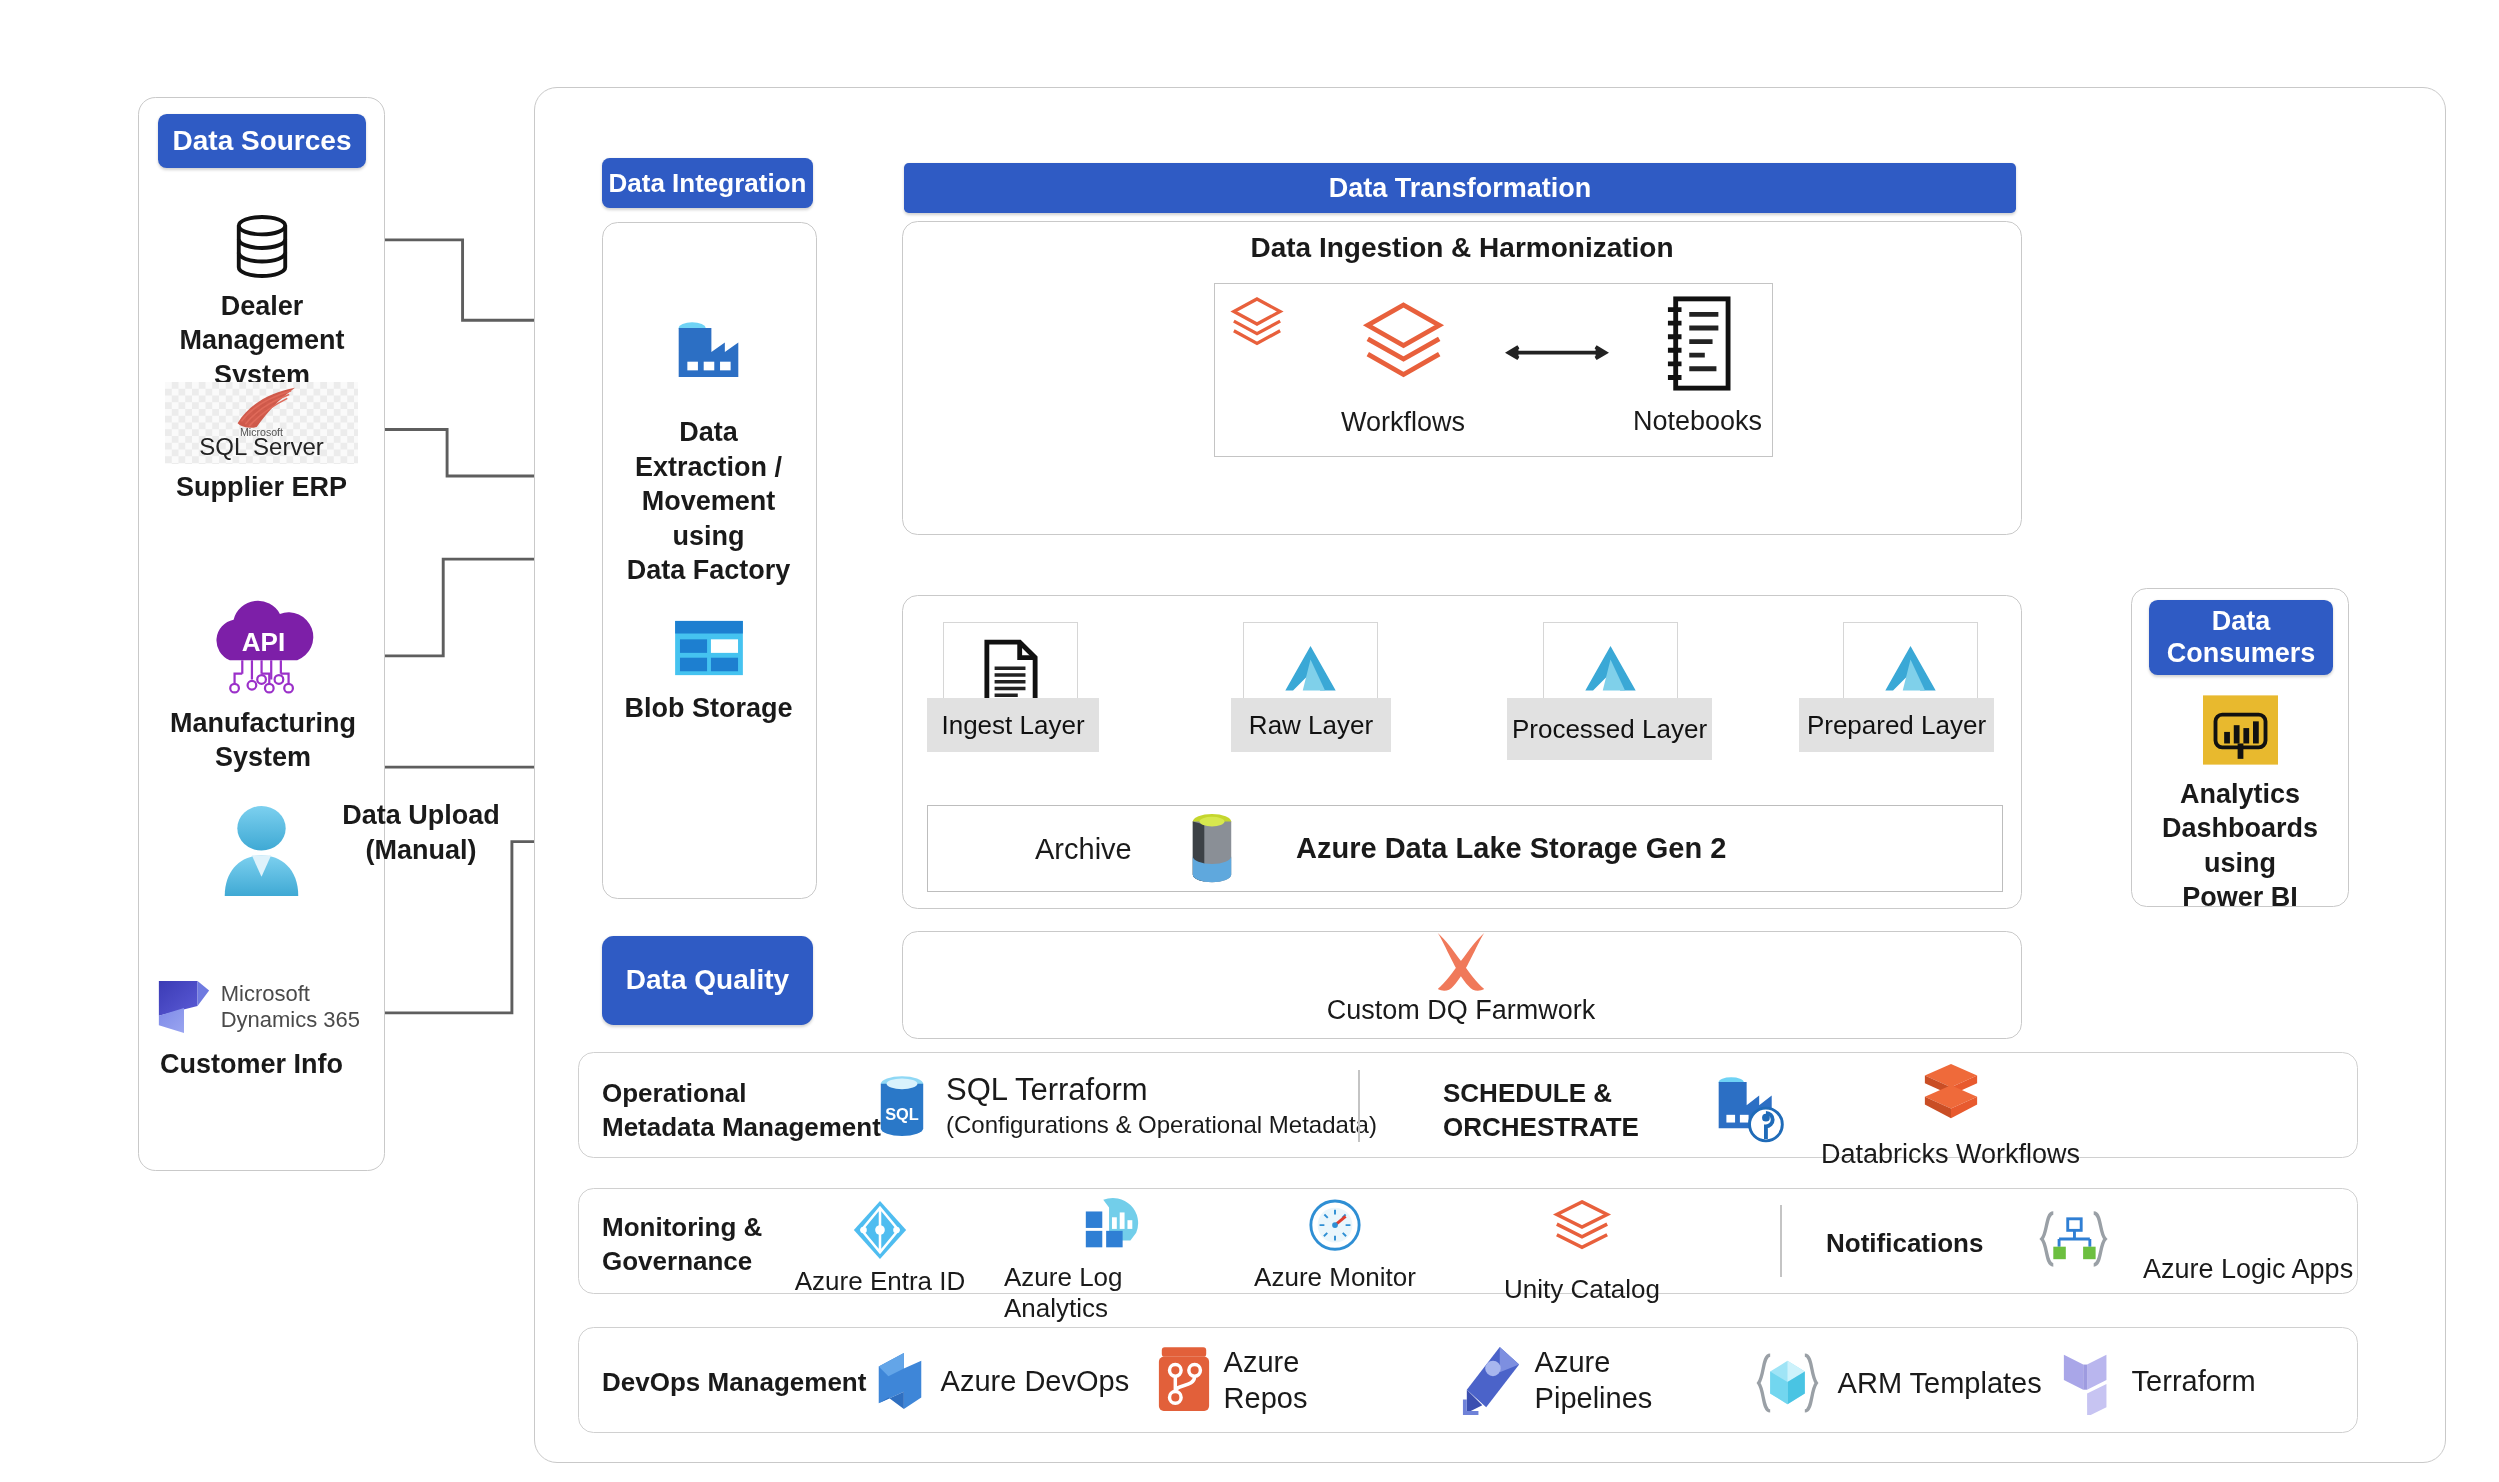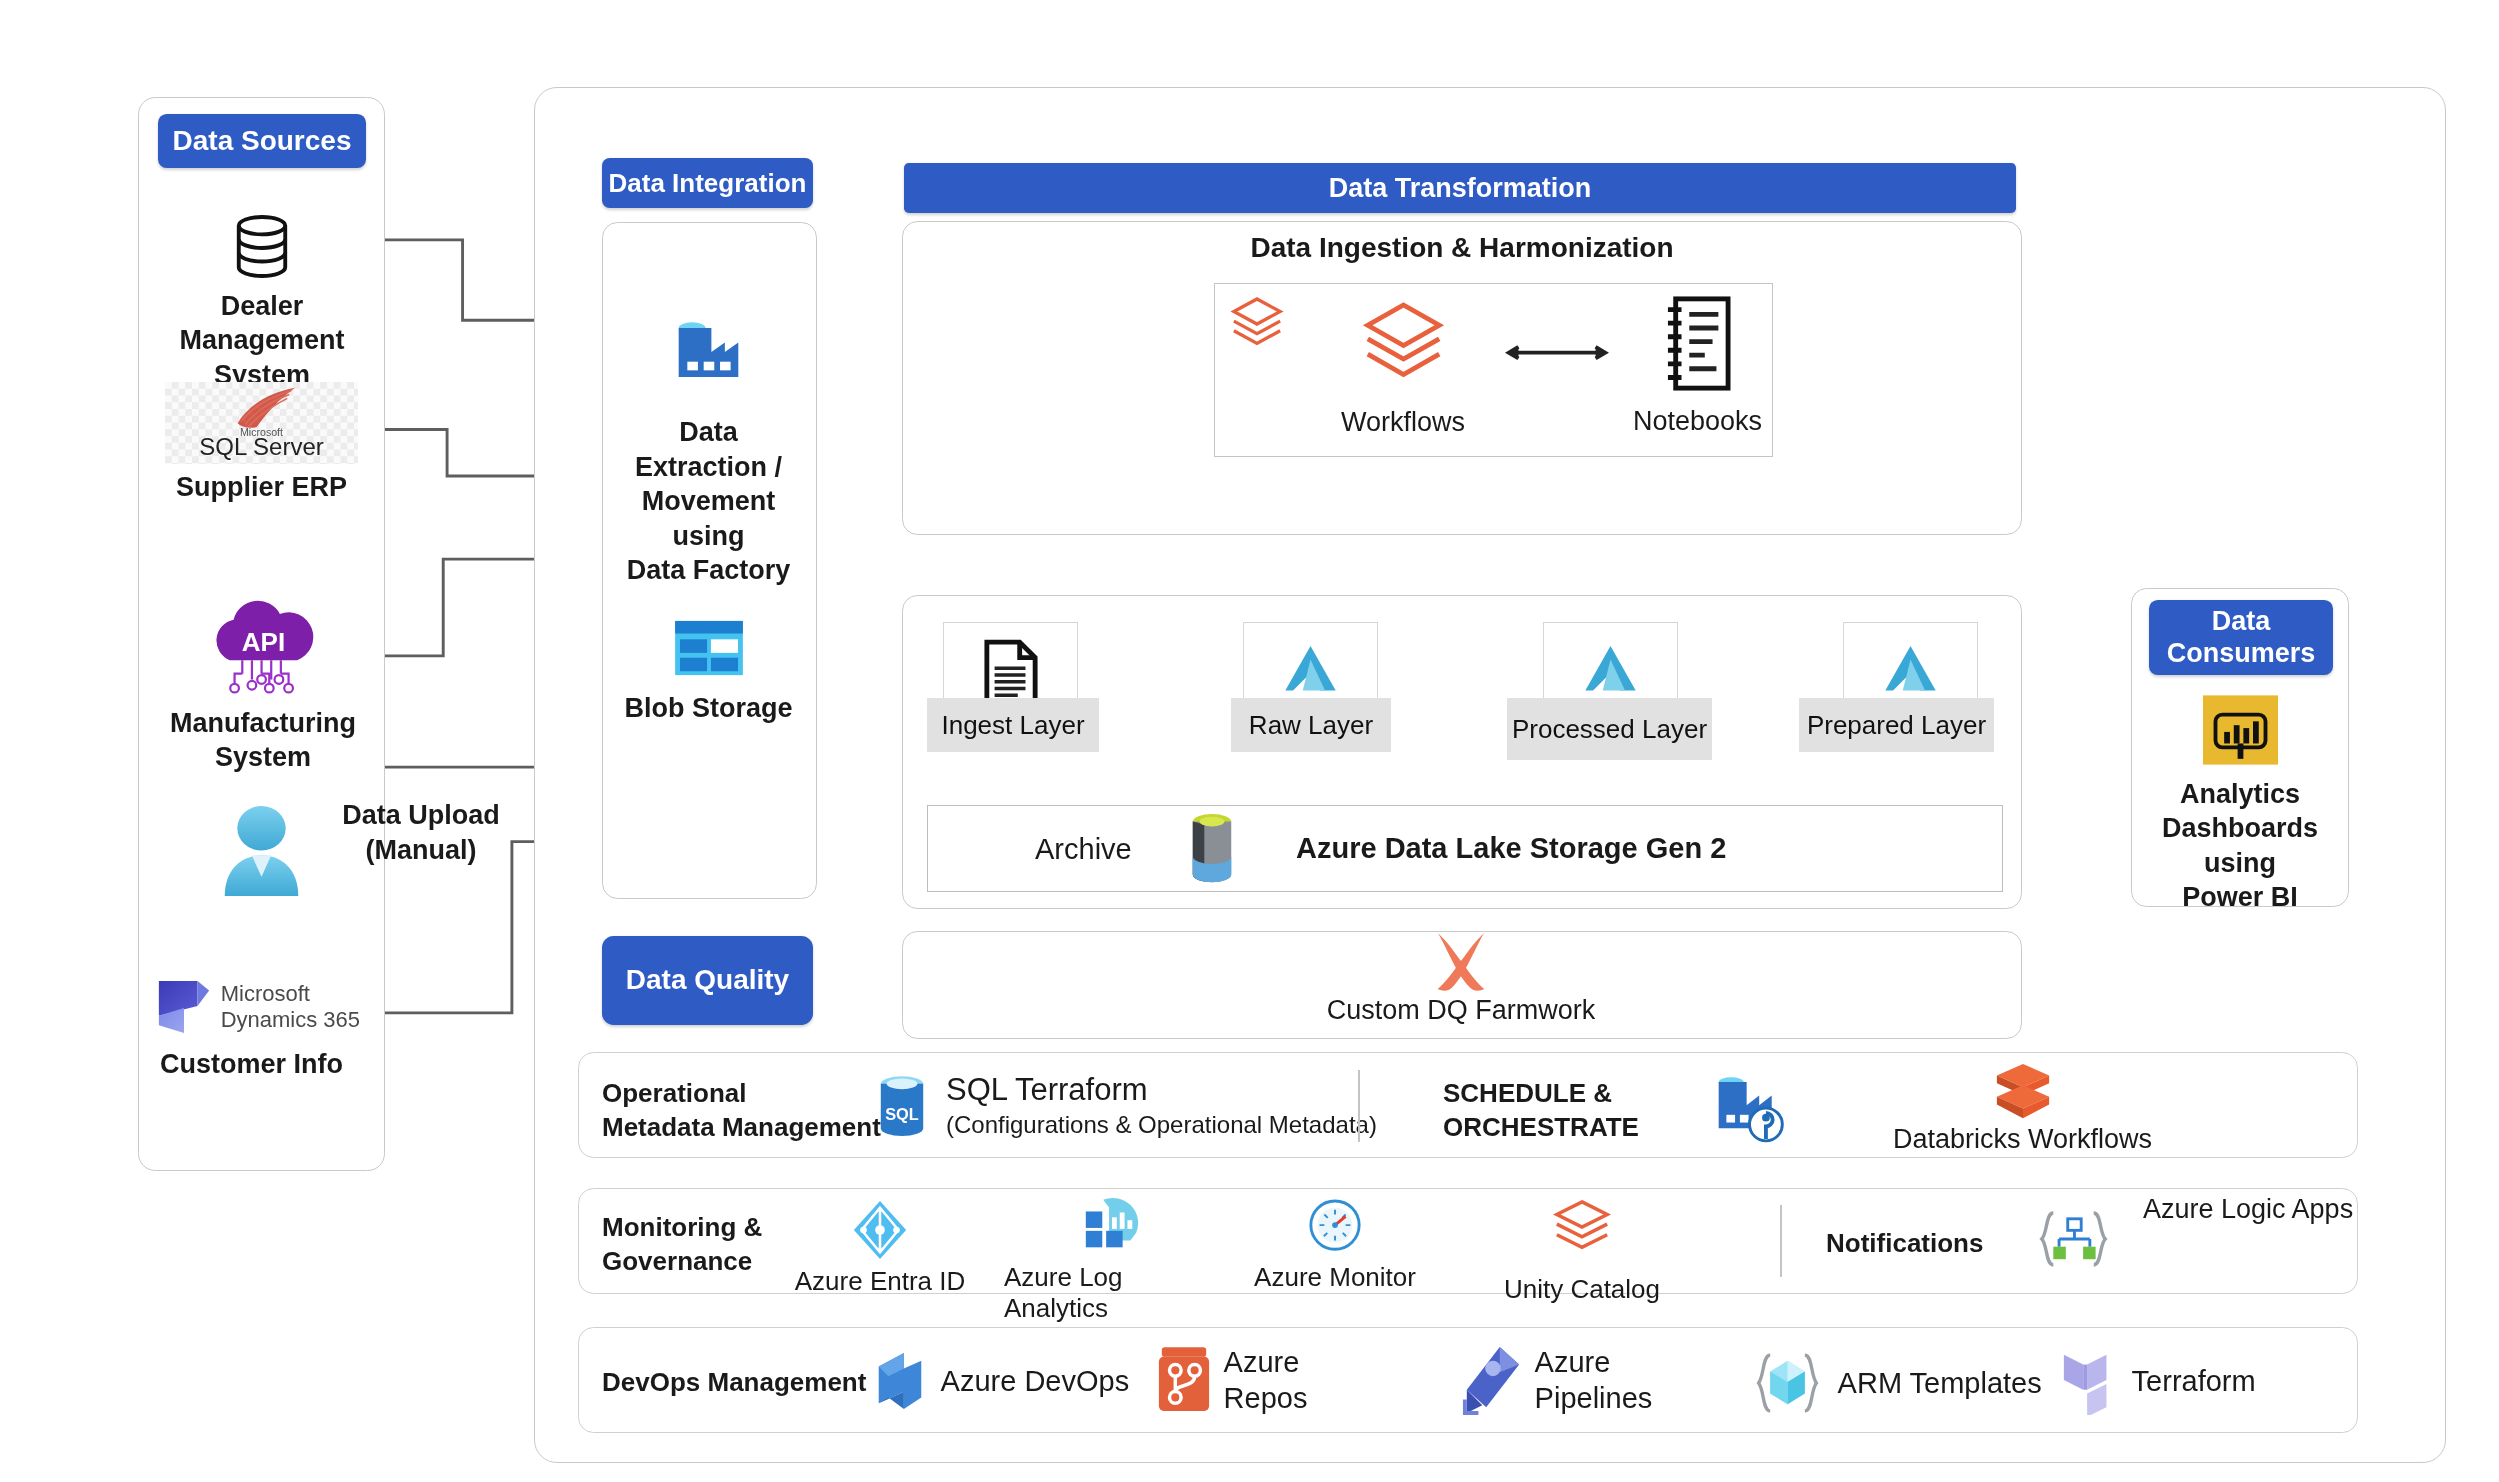--- a/index.html
+++ b/index.html
@@ -384,21 +384,21 @@
 <svg class="abs" style="left:1710px;top:1074px;" width="81" height="72" viewBox="0 0 84 74">
   <ellipse cx="22" cy="8" rx="13" ry="5" fill="#6fd3f5"></ellipse>
   <path d="M9,8 V56 H64 V22 L51,32 V22 L38,32 V8 z" fill="#2c6fc4"></path>
   <rect x="17" y="42" width="9" height="8" fill="#fff"></rect>
   <rect x="31" y="42" width="9" height="8" fill="#fff"></rect>
   <rect x="45" y="42" width="9" height="8" fill="#fff"></rect>
   <circle cx="58" cy="52" r="17" fill="#fff" stroke="#1f6bb8" stroke-width="3"></circle>
   <path d="M58,40 a7,7 0 0 1 0,14 v13" stroke="#1f6bb8" stroke-width="4" fill="none"></path>
   <circle cx="58" cy="45" r="4" fill="#1f6bb8"></circle>
 </svg>
-<div class="abs itmv" style="left:1882px;top:1062px;width:281px;">
+<div class="abs itmv" style="left:1810px;top:1062px;width:281px;gap:15px;">
   <svg width="64" height="60" viewBox="0 0 66 62">
     <path d="M33,2 L60,14 L33,26 L6,14 z" fill="#ef6a3a"></path>
     <path d="M6,14 L33,26 L33,34 L6,22 z" fill="#c94e25"></path>
     <path d="M60,14 L33,26 L33,34 L60,22 z" fill="#e85a2e"></path>
     <path d="M33,24 L60,36 L33,48 L6,36 z" fill="#ef6a3a"></path>
     <path d="M6,36 L33,48 L33,58 L6,44 z" fill="#c94e25"></path>
     <path d="M60,36 L33,48 L33,58 L60,44 z" fill="#e85a2e"></path>
   </svg>
   <div class="t28" style="margin-top:1.9px;">Databricks Workflows</div>
 </div>
@@ -462,21 +462,21 @@
 <div class="abs divv" style="left:1780px;top:1205px;"></div>
 <div class="abs rowlabel" style="left:1826px;top:1227px;">Notifications</div>
 <svg class="abs" style="left:2036px;top:1207px;" width="75" height="64" viewBox="0 0 78 66">
   <path d="M18,6 C10,6 12,27 6,33 C12,39 10,60 18,60" fill="none" stroke="#9aa0a6" stroke-width="3.5"></path>
   <path d="M60,6 C68,6 66,27 72,33 C66,39 68,60 60,60" fill="none" stroke="#9aa0a6" stroke-width="3.5"></path>
   <rect x="33" y="12" width="14" height="12" fill="none" stroke="#2f7fd4" stroke-width="3"></rect>
   <path d="M40,24 v9 M24,33 h32 M24,33 v8 M56,33 v8" stroke="#2f7fd4" stroke-width="3" fill="none"></path>
   <rect x="18" y="41" width="13" height="13" fill="#6cbf3f"></rect>
   <rect x="49" y="41" width="13" height="13" fill="#6cbf3f"></rect>
 </svg>
-<div class="abs t28" style="left:2143px;top:1194px;">Azure Logic Apps</div>
+<div class="abs t28" style="left:2143px;top:1254px;">Azure Logic Apps</div>
 
 <div class="abs rowcard" style="left:578px;top:1327px;width:1780px;height:106px;"></div>
 <div class="abs rowlabel" style="left:602px;top:1366px;">DevOps Management</div>
 
 <div class="abs itm" style="left:871px;top:1347px;">
   <svg width="58" height="68" viewBox="0 0 60 70">
     <path d="M8,20 L34,6 L34,22 L52,14 L52,52 L34,64 L34,46 L8,58 z" fill="#3e86d8"></path>
     <path d="M8,20 L34,6 L34,22 L18,30 z" fill="#63a5e8"></path>
     <path d="M8,58 L34,46 L34,64 L18,52 z" fill="#2f6fc0"></path>
   </svg>

